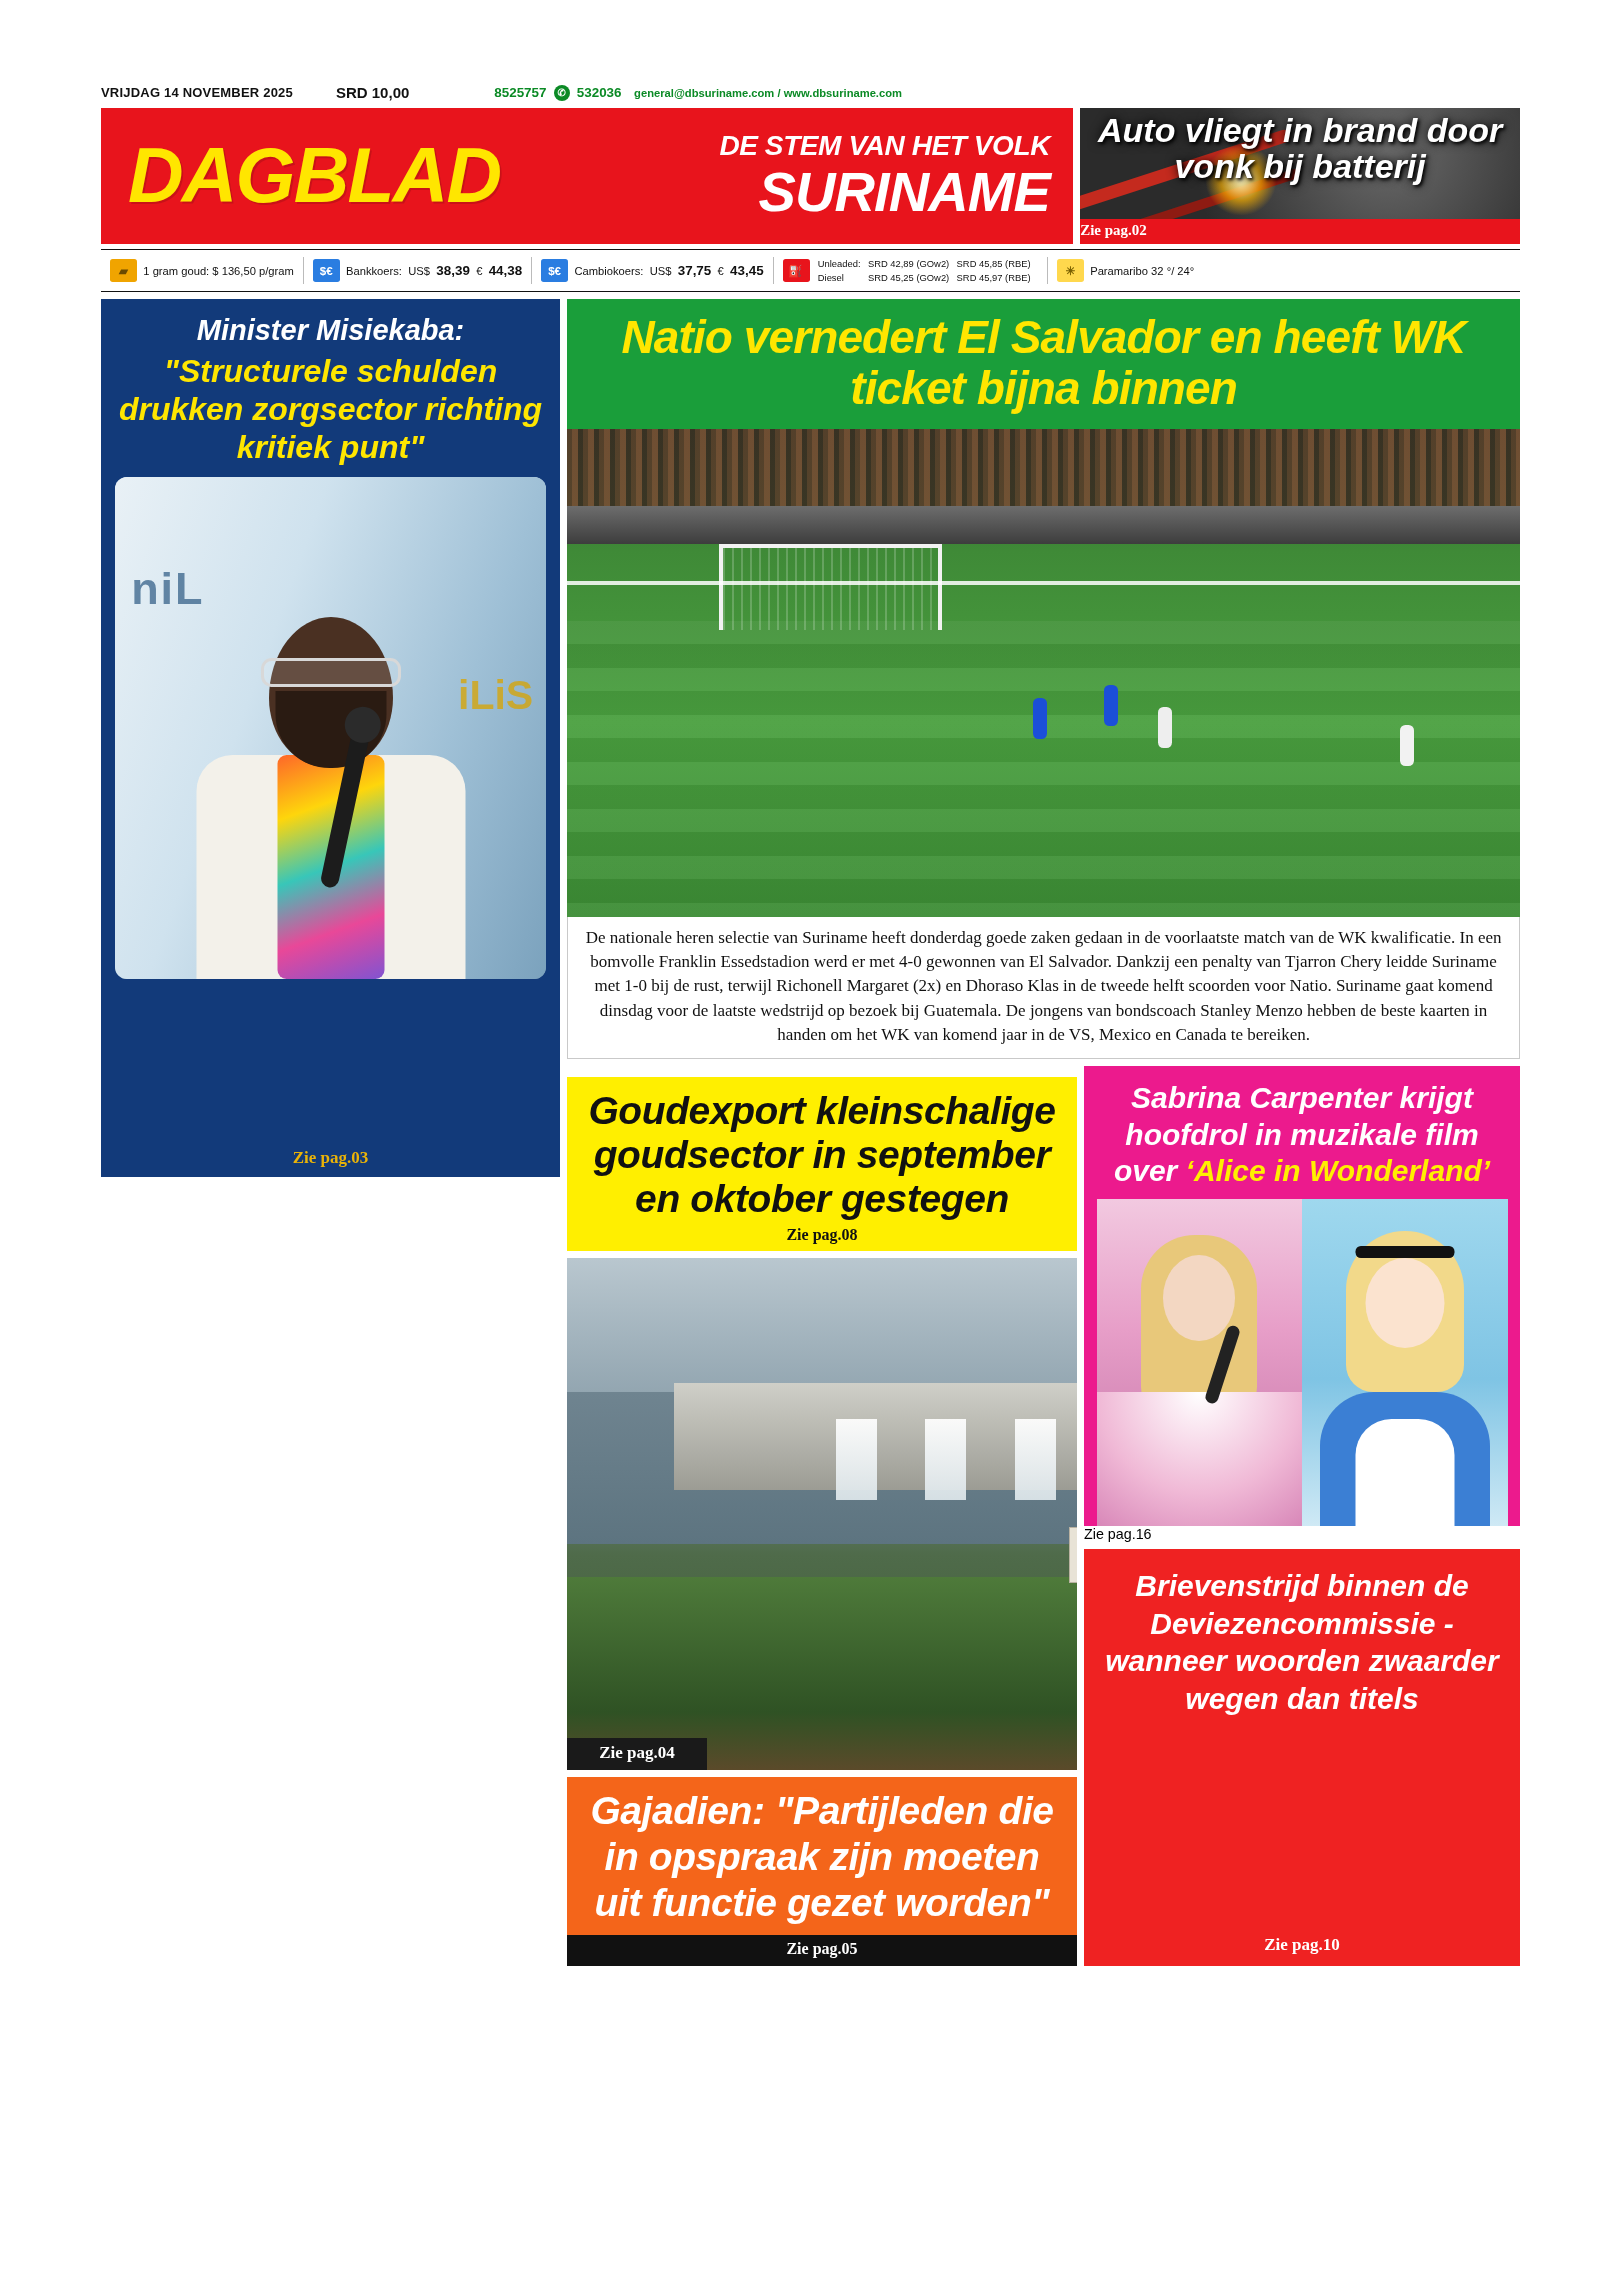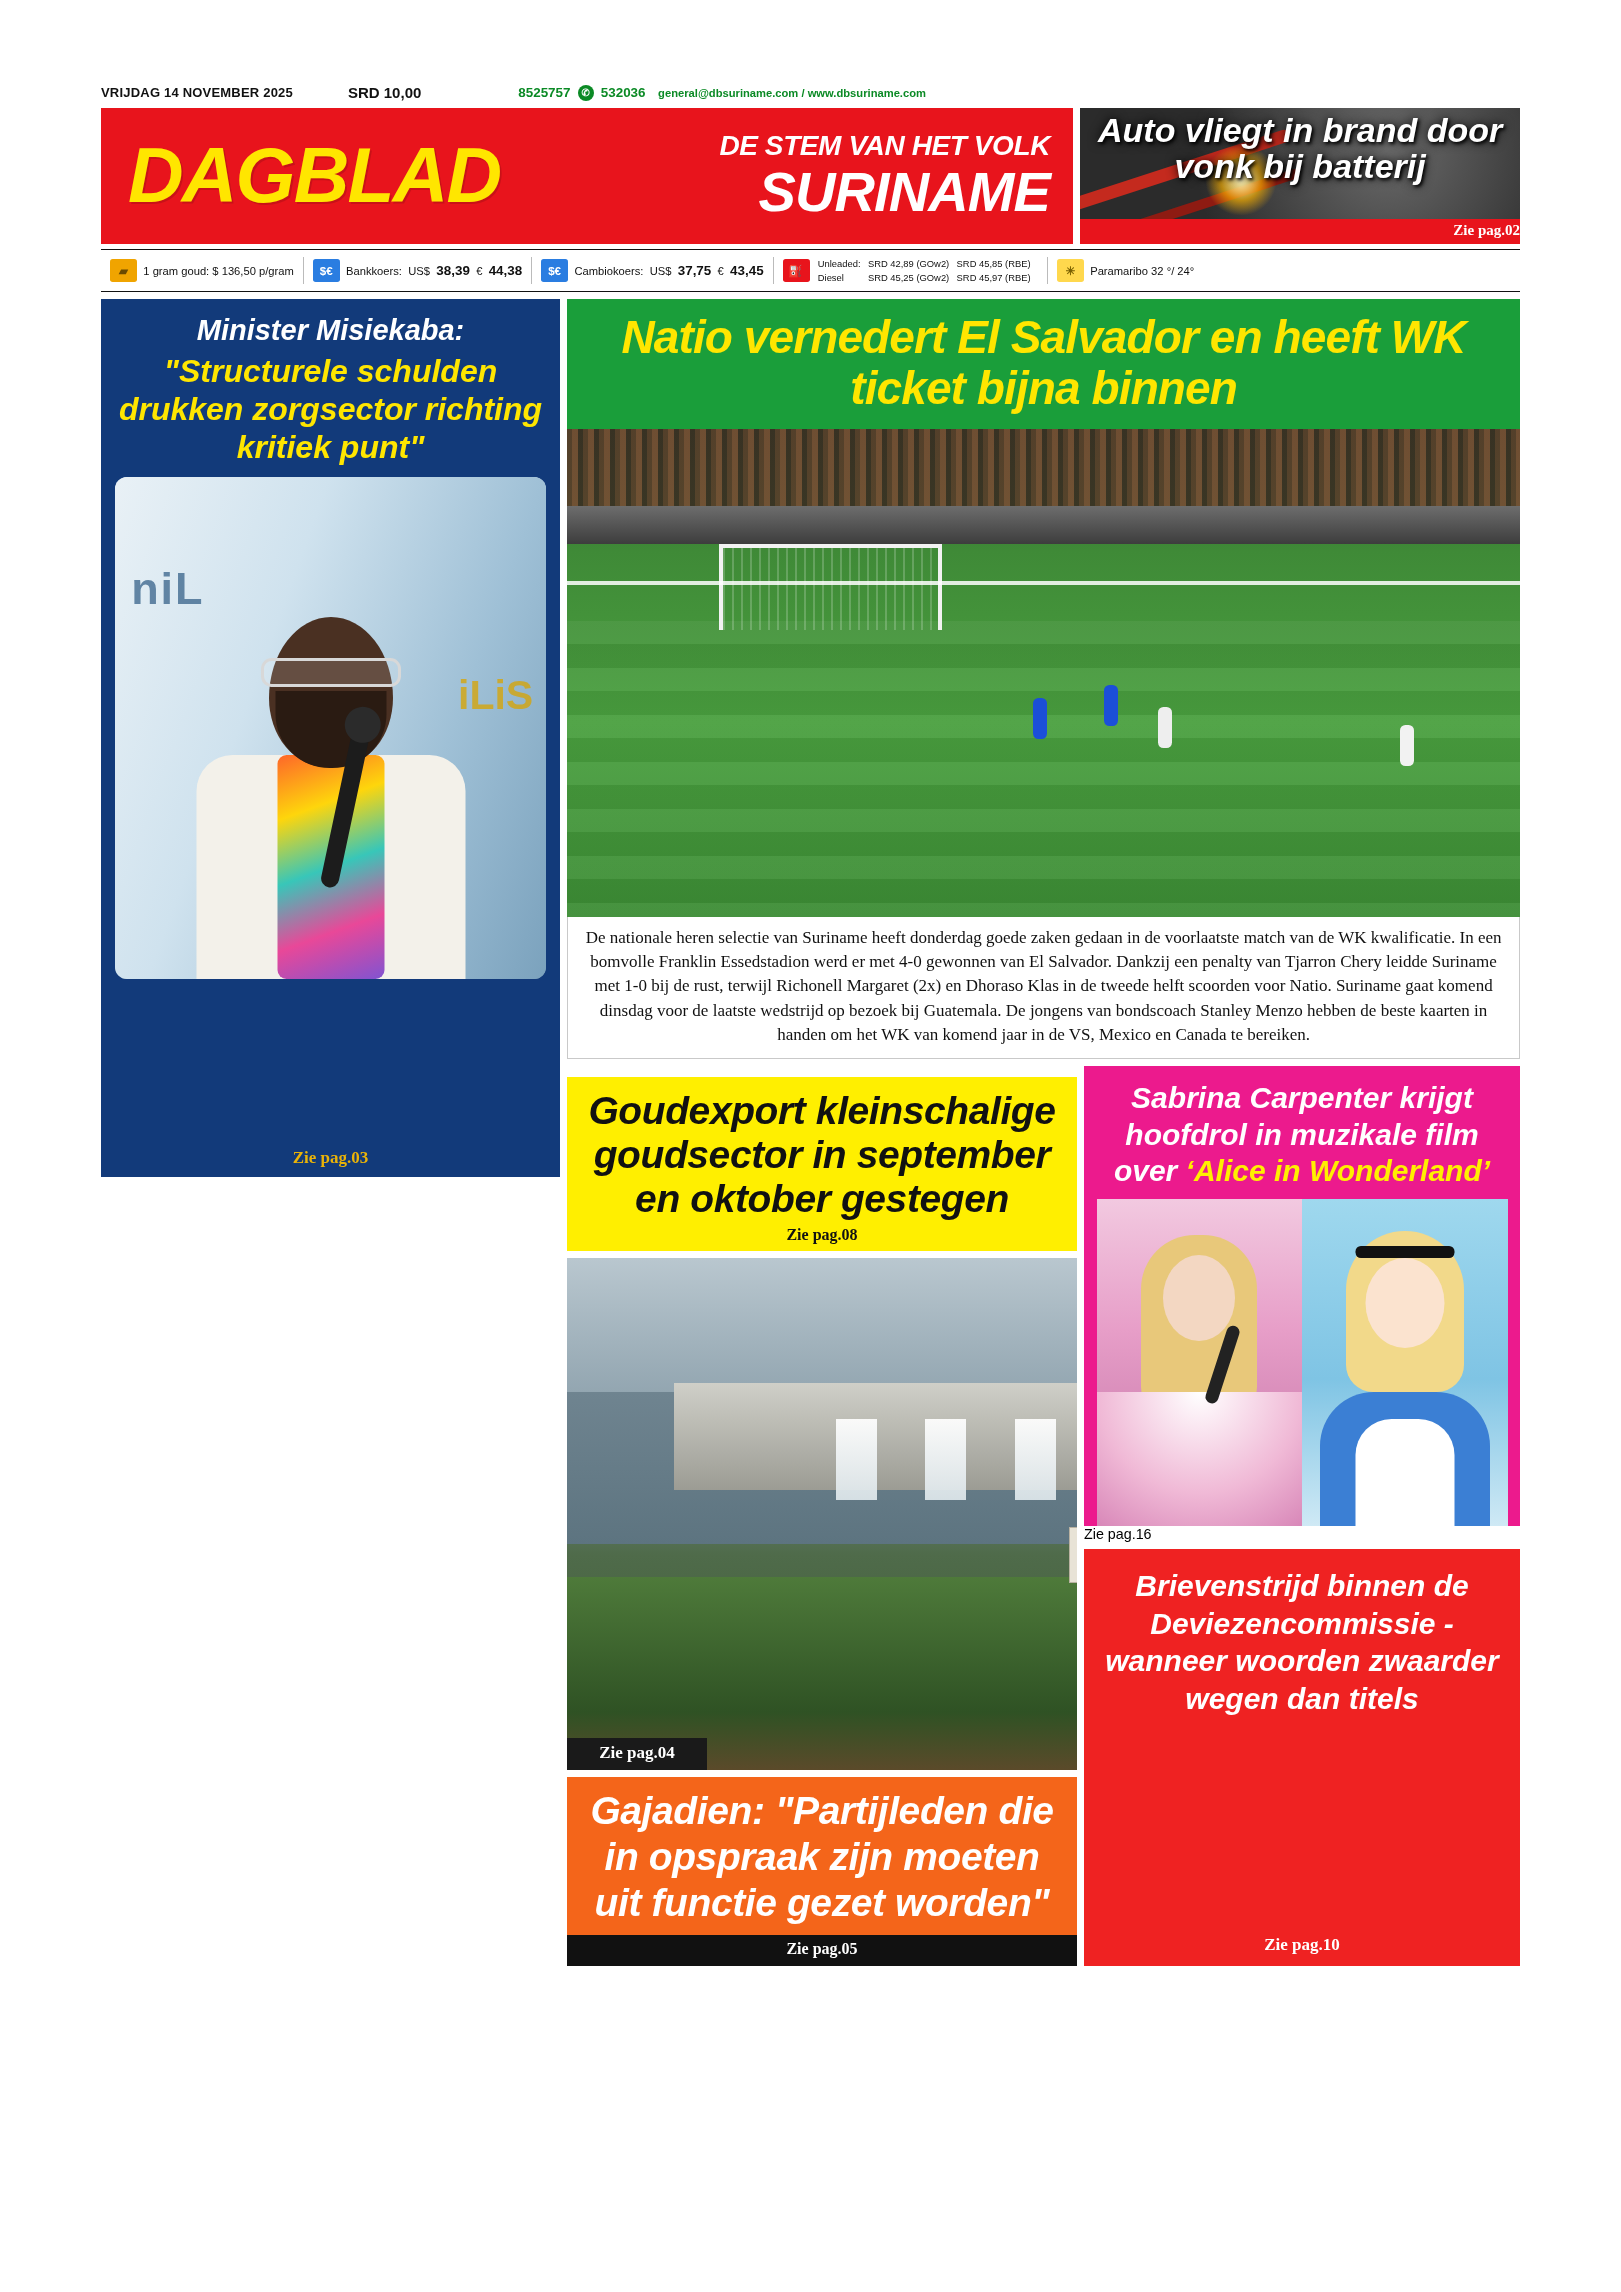--- a/index.html
+++ b/index.html
@@ -24,21 +24,21 @@
 
   
   .topbar {
     display: flex;
     align-items: center;
     height: 27px;
     background: #ffffff;
     font-size: 12.5px;
     font-weight: bold;
     color: #111;
-    gap: 16px;
+    gap: 4px;
   }
   .topbar .date {
     color: #111;
     letter-spacing: 0.2px;
     font-size: 13px;
     padding-right: 39px;
   }
   .topbar .price {
     font-size: 15px;
     color: #111;
@@ -156,21 +156,21 @@
     text-shadow: 1.8px 1.8px 3.6px #000, 0 0 10.7px #000;
     padding: 0 5.4px;
   }
   .topstory .ziebar {
     position: absolute;
     left: 0; right: 0; bottom: 0;
     background: #e8141c;
     color: #fff;
     font-size: 15px;
     font-weight: bold;
-    text-align: right;
+    text-align: left;
     padding: 3.6px 0 4.5px 0;
     font-family: "Liberation Serif", serif;
   }
 
   
   .rates {
     display: flex;
     align-items: center;
     height: 41px;
     border-top: 1.8px solid #111;

